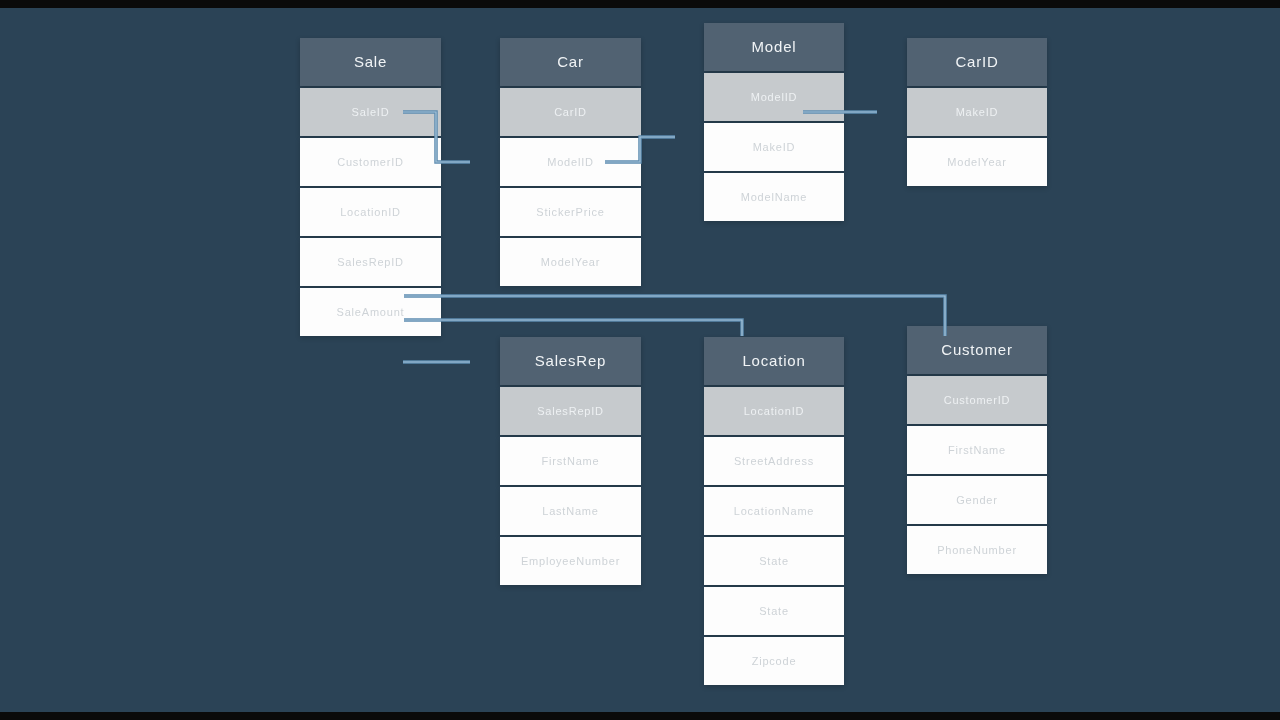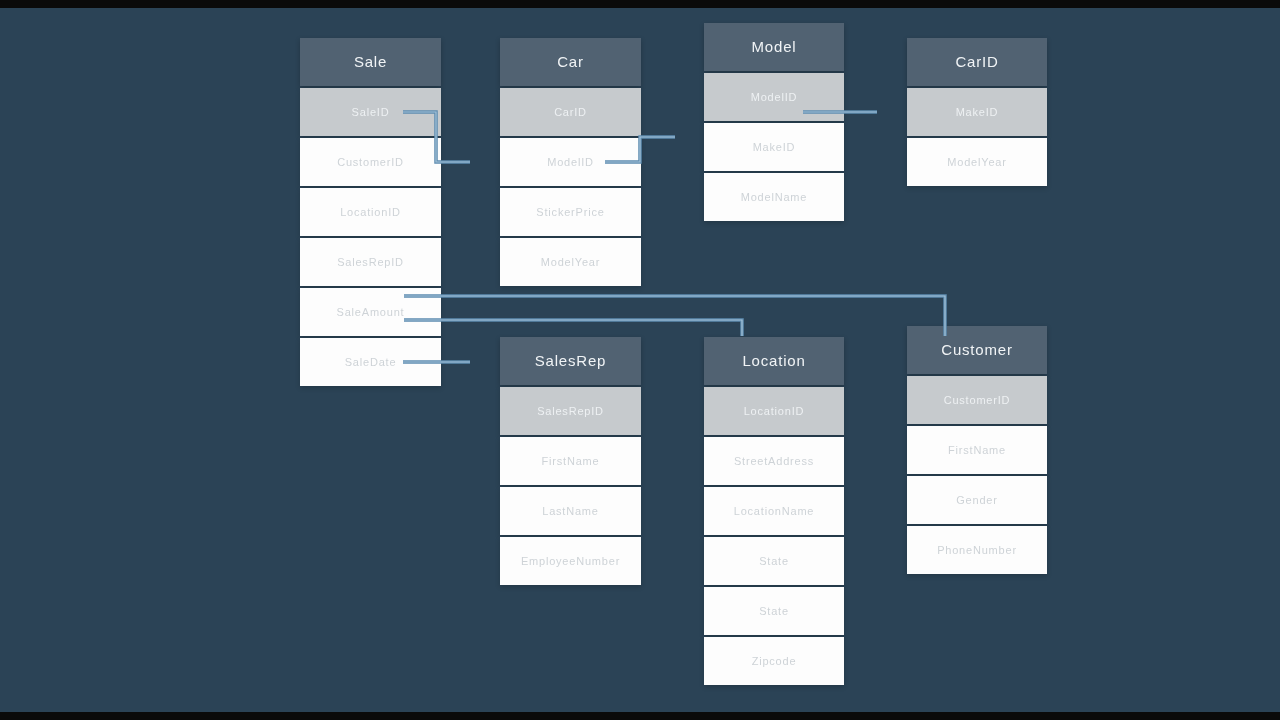--- a/index.html
+++ b/index.html
@@ -84,21 +84,20 @@
   <div class="letterbox top"></div>
   <div class="letterbox bottom"></div>
   <div style="position:absolute; inset:0;">
       <div class="db-table" style="left: 269px; top: 38px; width: 141px;">
         <div class="tbl-header">Sale</div>
         <div class="tbl-row key-row">SaleID</div>
         <div class="tbl-row">CustomerID</div>
         <div class="tbl-row">LocationID</div>
         <div class="tbl-row">SalesRepID</div>
         <div class="tbl-row">SaleAmount</div>
-        <div class="tbl-row">SaleDate</div>
       </div>
       <div class="db-table" style="left: 469px; top: 38px; width: 141px;">
         <div class="tbl-header">Car</div>
         <div class="tbl-row key-row">CarID</div>
         <div class="tbl-row">ModelID</div>
         <div class="tbl-row">StickerPrice</div>
         <div class="tbl-row">ModelYear</div>
       </div>
       <div class="db-table" style="left: 673px; top: 23px; width: 140px; border-radius: 15px;">
         <div class="tbl-header">Model</div>

